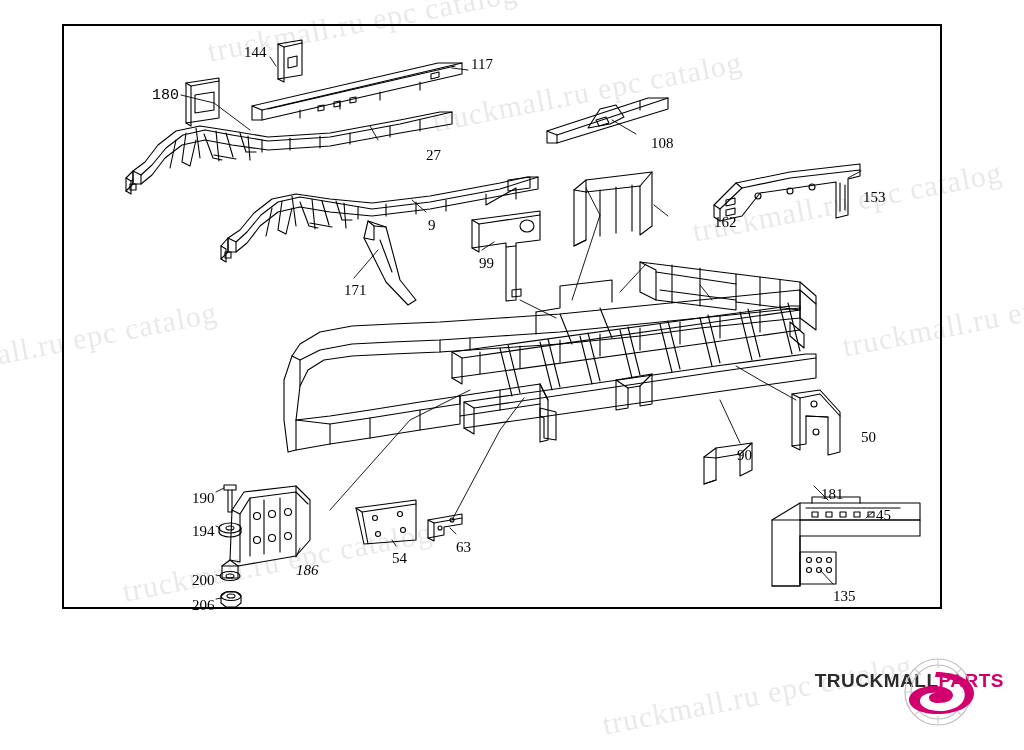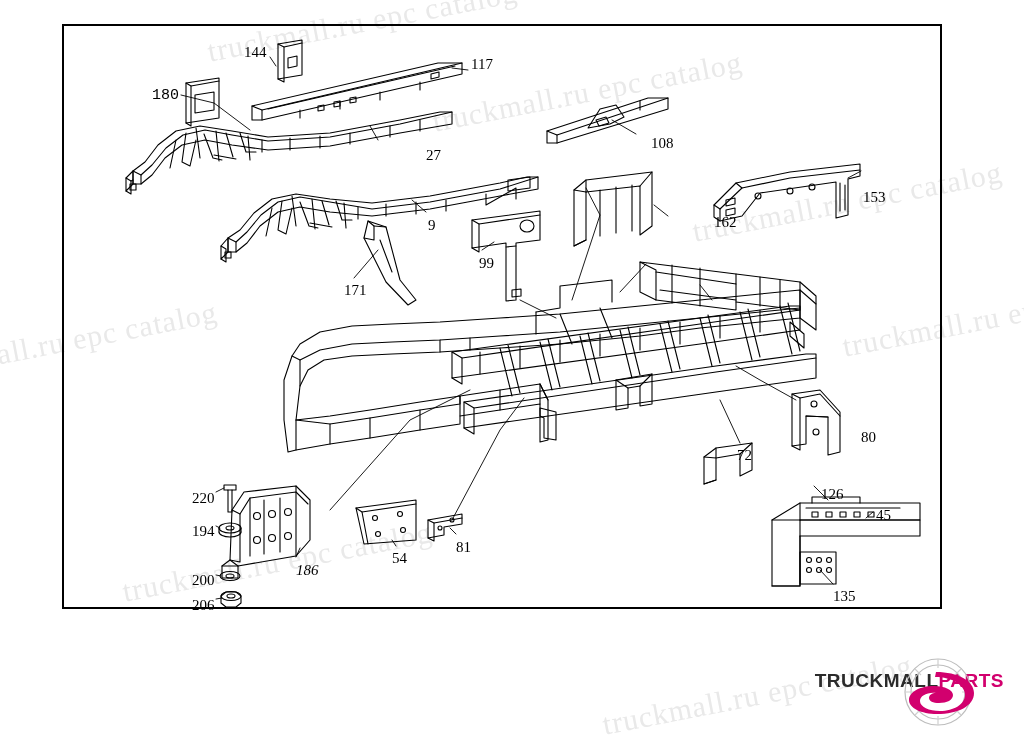--- a/index.html
+++ b/index.html
@@ -385,28 +385,28 @@
     <div class="callout" style="left:244px;top:45px;">144</div>
     <div class="callout" style="left:471px;top:57px;text-align:center;">117</div>
     <div class="callout" style="left:152px;top:88px;font-family:Liberation Mono, monospace;">180</div>
     <div class="callout" style="left:639px;top:136px;margin-left:12px;">108</div>
     <div class="callout" style="left:378px;top:148px;margin-left:48px;">27</div>
     <div class="callout" style="left:863px;top:166px;margin-top:24px;">153</div>
     <div class="callout" style="left:670px;top:215px;margin-left:44px;">162</div>
     <div class="callout" style="left:428px;top:218px;">9</div>
     <div class="callout" style="left:479px;top:256px;">99</div>
     <div class="callout" style="left:344px;top:283px;">171</div>
-    <div class="callout" style="left:861px;top:430px;">80</div>
-    <div class="callout" style="left:737px;top:448px;">72</div>
-    <div class="callout" style="left:192px;top:491px;">220</div>
-    <div class="callout" style="left:821px;top:487px;">126</div>
+    <div class="callout" style="left:861px;top:430px;">50</div>
+    <div class="callout" style="left:737px;top:448px;">90</div>
+    <div class="callout" style="left:192px;top:491px;">190</div>
+    <div class="callout" style="left:821px;top:487px;">181</div>
     <div class="callout" style="left:876px;top:508px;">45</div>
     <div class="callout" style="left:192px;top:524px;text-align:right;">194</div>
     <div class="callout" style="left:392px;top:551px;">54</div>
-    <div class="callout" style="left:456px;top:540px;">81</div>
+    <div class="callout" style="left:456px;top:540px;">63</div>
     <div class="callout" style="left:296px;top:563px;font-style:italic;">186</div>
     <div class="callout" style="left:192px;top:573px;">200</div>
     <div class="callout" style="left:833px;top:589px;">135</div>
     <div class="callout" style="left:192px;top:598px;">206</div>
   </div>
 
   <div>
     <div class="logo-text"><span>TRUCKMALL</span><span class="accent">PARTS</span></div>
     <svg class="logo" viewBox="0 0 190 80">
       <g fill="none" stroke="#bdbdbd" stroke-width="1.2">

